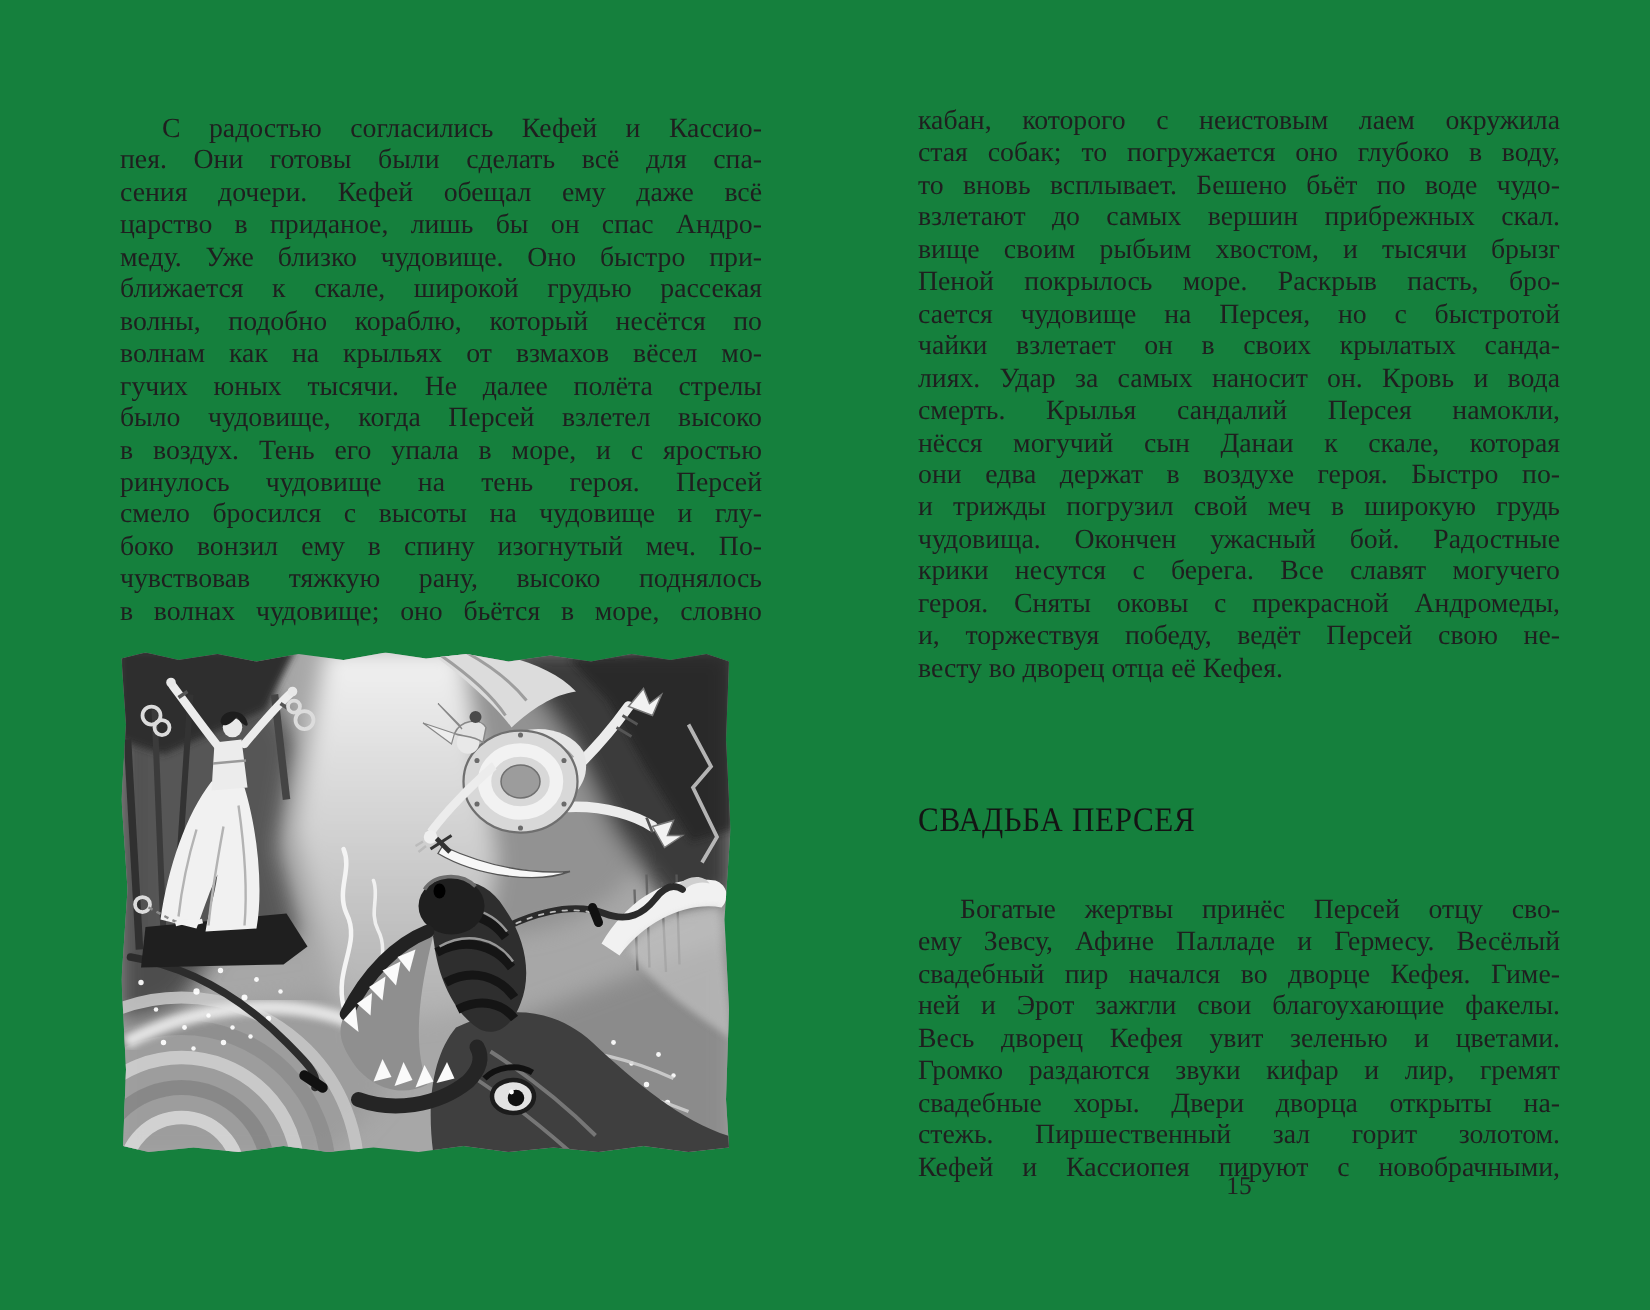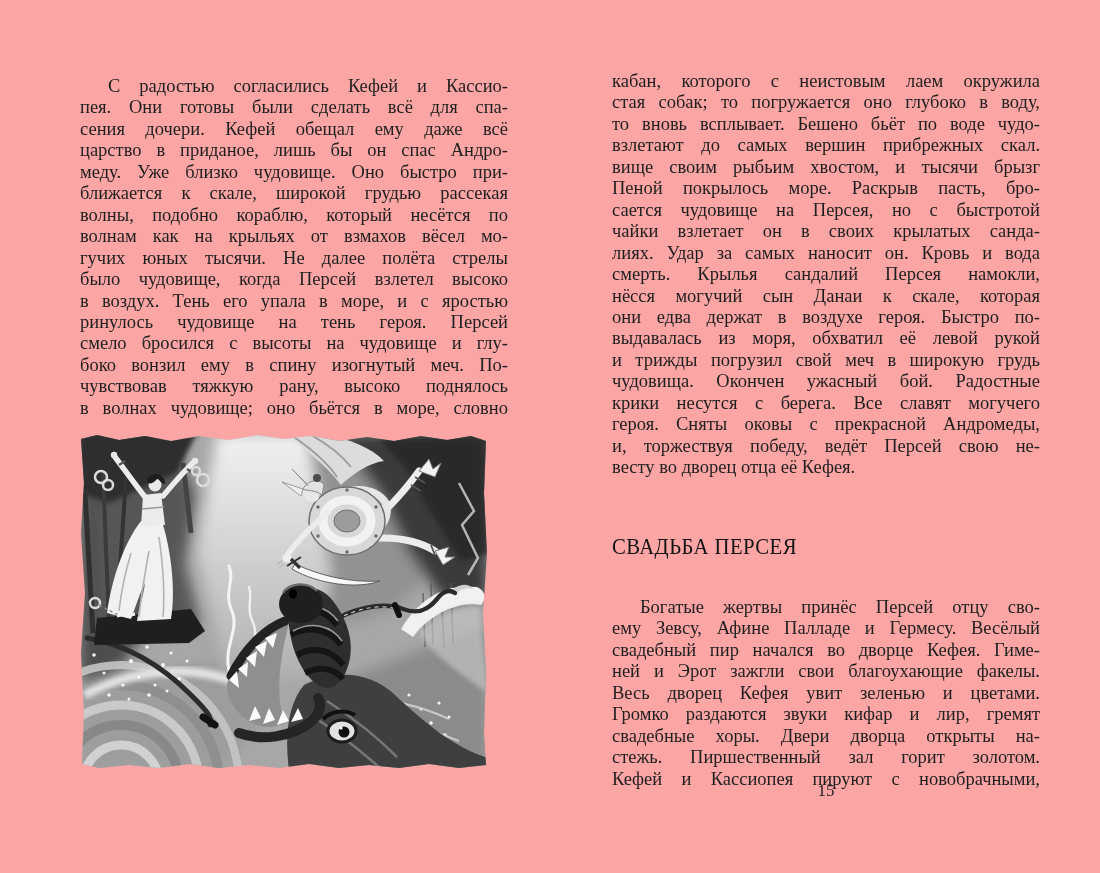--- a/index.html
+++ b/index.html
@@ -3,21 +3,21 @@
 <meta charset="utf-8">
 <style>
   html,body{margin:0;padding:0;}
   body{
     width:1100px;height:873px;position:relative;overflow:hidden;
     background:#ffffff;
     font-family:"Liberation Serif", serif;
     color:#1f1f1f;
     -webkit-font-smoothing:antialiased;
   }
-  .page{position:absolute;inset:0;background:#fca5a5;}
+  .page{position:absolute;inset:0;background:#15803d;}
   .col{position:absolute;width:428px;font-size:18.5px;line-height:21.45px;}
   .tline{text-align:justify;text-align-last:justify;}
   .tline.indent{text-indent:28px;}
   .tline.flush{text-align-last:left;}
   #left-par{left:80px;top:76px;}
   #right-par1{left:612px;top:71px;}
   #section-heading{
     position:absolute;left:612px;top:534px;width:428px;
     font-size:23px;letter-spacing:.5px;color:#141414;
     transform:scaleX(.9);transform-origin:left center;
@@ -257,21 +257,20 @@
       <div class="tline">то вновь всплывает. Бешено бьёт по воде чудо-</div>
       <div class="tline">взлетают до самых вершин прибрежных скал.</div>
       <div class="tline">вище своим рыбьим хвостом, и тысячи брызг</div>
       <div class="tline">Пеной покрылось море. Раскрыв пасть, бро-</div>
       <div class="tline">сается чудовище на Персея, но с быстротой</div>
       <div class="tline">чайки взлетает он в своих крылатых санда-</div>
       <div class="tline">лиях. Удар за самых наносит он. Кровь и вода</div>
       <div class="tline">смерть. Крылья сандалий Персея намокли,</div>
       <div class="tline">нёсся могучий сын Данаи к скале, которая</div>
       <div class="tline">они едва держат в воздухе героя. Быстро по-</div>
-      <div class="tline">выдавалась из моря, обхватил её левой рукой</div>
       <div class="tline">и трижды погрузил свой меч в широкую грудь</div>
       <div class="tline">чудовища. Окончен ужасный бой. Радостные</div>
       <div class="tline">крики несутся с берега. Все славят могучего</div>
       <div class="tline">героя. Сняты оковы с прекрасной Андромеды,</div>
       <div class="tline">и, торжествуя победу, ведёт Персей свою не-</div>
       <div class="tline flush">весту во дворец отца её Кефея.</div>
     </div>
 
   <div id="section-heading">СВАДЬБА ПЕРСЕЯ</div>
 

